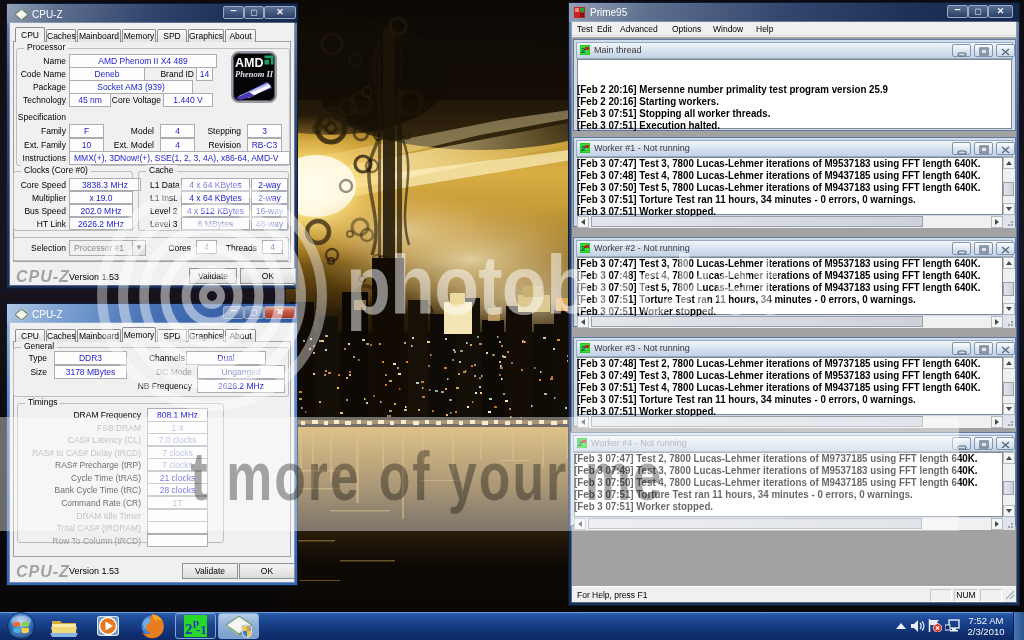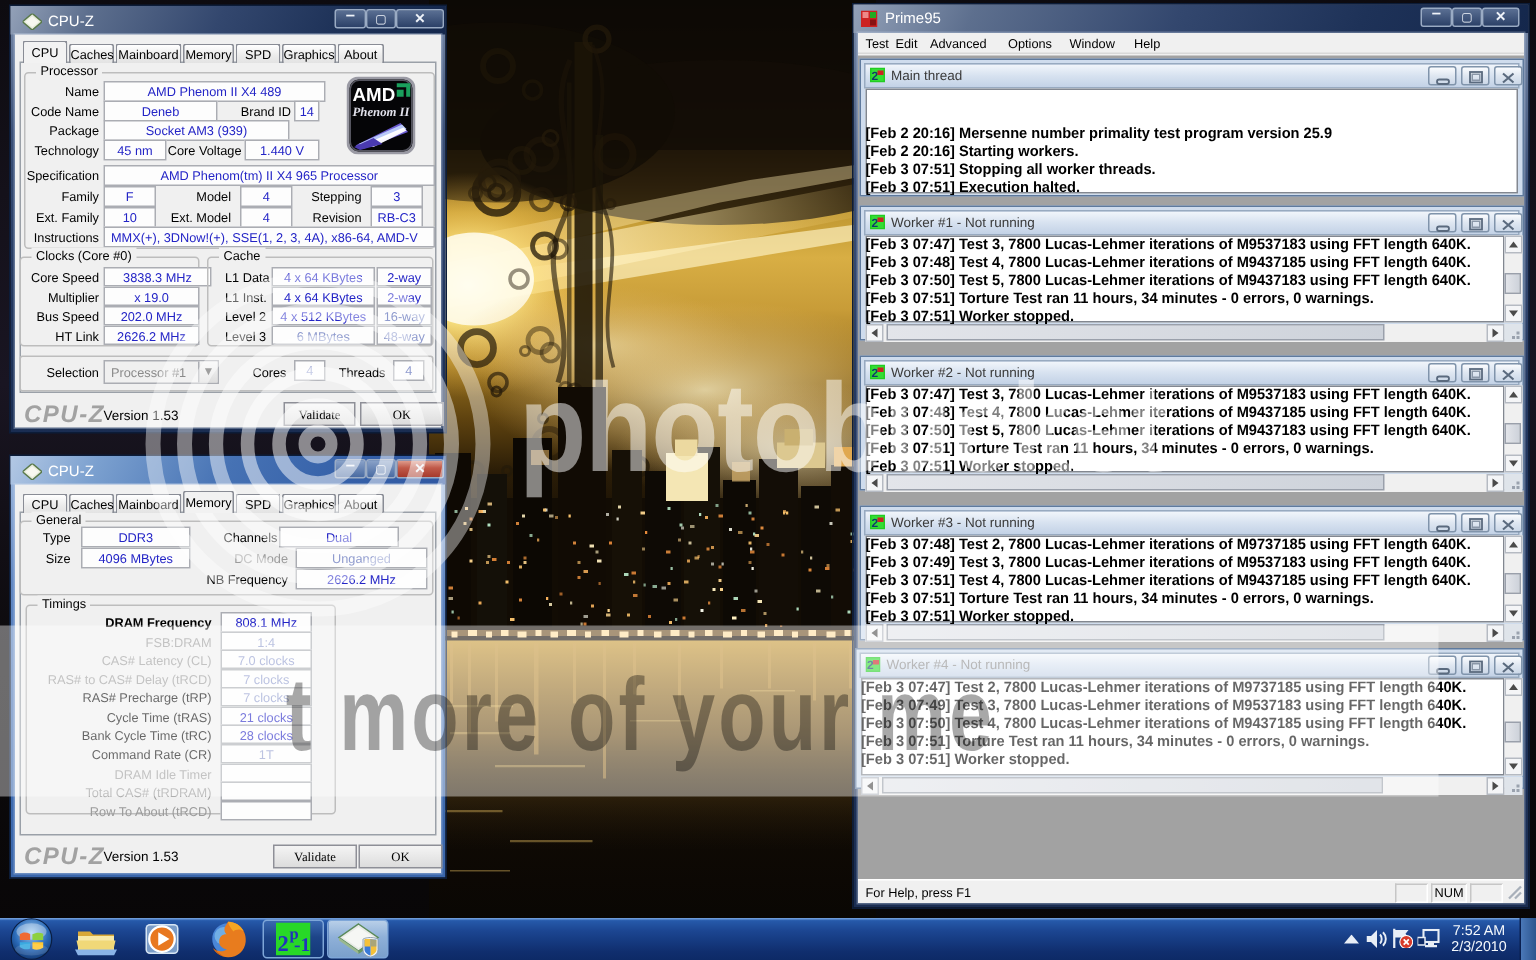--- a/index.html
+++ b/index.html
@@ -23,21 +23,21 @@
 .client { position:absolute; background:#f0f0f0; box-shadow:0 0 0 1px rgba(200,215,235,0.35); }
 
 
 .fld { position:absolute; background:#fdfdfd; border:1px solid #abadb3; color:#2324c6; text-align:center; overflow:hidden; white-space:nowrap; }
 .lab { position:absolute; color:#000; text-align:right; white-space:nowrap; }
 .glab { color:#9b9b9b !important; }
 .gval { color:#8f9bce !important; }
 .grp { position:absolute; border:1px solid #bdbdbd; border-radius:3px; }
 .grp > .gt { position:absolute; top:-7px; left:7px; background:#f0f0f0; padding:0 3px; color:#000; }
 .tab { position:absolute; top:0; border:1px solid #898c95; border-bottom:none; border-radius:2px 2px 0 0; background:linear-gradient(180deg,#ffffff,#ebebeb 60%,#e3e3e3); text-align:center; color:#000; }
-.btn { position:absolute; background:linear-gradient(180deg,#f4f4f4,#e6e6e6 60%,#dcdcdc); border:1px solid #8e8f97; text-align:center; color:#000;font-family:Liberation Serif, serif; }
+.btn { position:absolute; background:linear-gradient(180deg,#f4f4f4,#e6e6e6 60%,#dcdcdc); border:1px solid #8e8f97; text-align:center; color:#000; }
 
 
 .child { position:absolute; background:#cfdced; border:1px solid #5f7a9d; }
 .ctitle { position:absolute; left:2px; right:2px; top:2px; height:17px; background:linear-gradient(180deg,#f2f6fb,#d7e2f0 50%,#c3d2e6); border:1px solid #98aac0; color:#333; }
 .cbtn { position:absolute; width:19px; height:13px; border:1px solid #8094ab; border-radius:2px; background:linear-gradient(180deg,#fbfcfe,#dfe7f1 50%,#ccd8e8); }
 .ccontent { position:absolute; background:#fff; border:1px solid #828790; }
 .pline { position:absolute; white-space:nowrap; font-weight:bold; font-size:10px; color:#000; transform:scaleX(0.975); transform-origin:0 0; letter-spacing:0px; }
 
 
 .sb { position:absolute; background:#f0f0f0; }
@@ -724,21 +724,20 @@
           </g>
         <text x="4" y="26" font-family="Liberation Serif" font-size="8.5" font-style="italic" font-weight="bold" fill="#e0e0ea">Phenom II</text>
         <g>
           <polygon points="6,46 36,31 41,37 12,48" fill="#6a5ad0"></polygon>
           <polygon points="8,45 37,32 40,35 14,46" fill="#b8c8f8"></polygon>
           <polygon points="10,46 38,34 40,36 18,47" fill="#ffffff" opacity="0.95"></polygon>
           <polygon points="5,47 18,41 24,45 9,49" fill="#4a3ab0"></polygon>
         </g>
       </svg>
       <div class="lab" style="right:228px;top:89px;width:70px">Specification</div>
-      <div class="fld" style="left:59px;top:87px;width:221px;height:14px;line-height:13px">AMD Phenom(tm) II X4 965 Processor</div>
       <div class="lab" style="right:228px;top:103px;width:50px">Family</div>
       <div class="fld" style="left:59px;top:101px;width:35px;height:14px;line-height:13px">F</div>
       <div class="lab" style="left:110px;top:103px;width:34px;text-align:right">Model</div>
       <div class="fld" style="left:150px;top:101px;width:35px;height:14px;line-height:13px">4</div>
       <div class="lab" style="left:191px;top:103px;width:40px;text-align:right">Stepping</div>
       <div class="fld" style="left:237px;top:101px;width:35px;height:14px;line-height:13px">3</div>
       <div class="lab" style="right:228px;top:117px;width:60px">Ext. Family</div>
       <div class="fld" style="left:59px;top:115px;width:35px;height:14px;line-height:13px">10</div>
       <div class="lab" style="left:97px;top:117px;width:47px;text-align:right">Ext. Model</div>
       <div class="fld" style="left:150px;top:115px;width:35px;height:14px;line-height:13px">4</div>
@@ -817,50 +816,50 @@
       <div class="tab" style="left:215px;top:6px;width:31px;height:13px;line-height:12px">About</div>
 
       <div class="grp" style="left:3px;top:24px;width:276px;height:50px">
           <span class="gt">General</span>
         </div>
       <div class="lab" style="left:5px;top:30px;width:32px">Type</div>
       <div class="fld" style="left:44px;top:28px;width:73px;height:14px;line-height:13px">DDR3</div>
       <div class="lab" style="left:122px;top:30px;width:60px">Channels #</div>
       <div class="fld" style="left:176px;top:28px;width:80px;height:14px;line-height:13px">Dual</div>
       <div class="lab" style="left:5px;top:44px;width:32px">Size</div>
-      <div class="fld" style="left:44px;top:42px;width:73px;height:14px;line-height:13px">4096 MBytes</div>
+      <div class="fld" style="left:44px;top:42px;width:73px;height:14px;line-height:13px">3178 MBytes</div>
       <div class="lab glab" style="left:122px;top:44px;width:60px">DC Mode</div>
       <div class="fld gval" style="left:187px;top:42px;width:88px;height:14px;line-height:13px">Unganged</div>
       <div class="lab" style="left:112px;top:58px;width:70px">NB Frequency</div>
       <div class="fld" style="left:187px;top:56px;width:88px;height:14px;line-height:13px">2626.2 MHz</div>
 
       <div class="grp" style="left:7px;top:80px;width:207px;height:140px">
           <span class="gt">Timings</span>
         </div>
-      <div class="lab" style="left:31px;top:87px;width:100px;font-weight:bold">DRAM Frequency</div>
+      <div class="lab" style="left:31px;top:87px;width:100px;font-weight:normal">DRAM Frequency</div>
       <div class="fld" style="left:137px;top:85px;width:61px;height:14px;line-height:13px">808.1 MHz</div>
       <div class="lab glab" style="left:31px;top:100px;width:100px">FSB:DRAM</div>
       <div class="fld gval" style="left:137px;top:98px;width:61px;height:13px;line-height:12px">1:4</div>
       <div class="lab glab" style="left:31px;top:112px;width:100px">CAS# Latency (CL)</div>
       <div class="fld gval" style="left:137px;top:110px;width:61px;height:13px;line-height:12px">7.0 clocks</div>
       <div class="lab glab" style="left:21px;top:125px;width:110px">RAS# to CAS# Delay (tRCD)</div>
       <div class="fld gval" style="left:137px;top:123px;width:61px;height:13px;line-height:12px">7 clocks</div>
       <div class="lab" style="left:21px;top:137px;width:110px">RAS# Precharge (tRP)</div>
       <div class="fld gval" style="left:137px;top:135px;width:61px;height:13px;line-height:12px">7 clocks</div>
       <div class="lab" style="left:31px;top:150px;width:100px">Cycle Time (tRAS)</div>
       <div class="fld" style="left:137px;top:148px;width:61px;height:13px;line-height:12px">21 clocks</div>
       <div class="lab" style="left:31px;top:162px;width:100px">Bank Cycle Time (tRC)</div>
       <div class="fld" style="left:137px;top:160px;width:61px;height:13px;line-height:12px">28 clocks</div>
       <div class="lab" style="left:31px;top:175px;width:100px">Command Rate (CR)</div>
       <div class="fld gval" style="left:137px;top:173px;width:61px;height:13px;line-height:12px">1T</div>
       <div class="lab glab" style="left:31px;top:188px;width:100px">DRAM Idle Timer</div>
       <div class="fld" style="left:137px;top:186px;width:61px;height:13px;line-height:12px"></div>
       <div class="lab glab" style="left:31px;top:200px;width:100px">Total CAS# (tRDRAM)</div>
       <div class="fld" style="left:137px;top:198px;width:61px;height:13px;line-height:12px"></div>
-      <div class="lab glab" style="left:31px;top:213px;width:100px">Row To About (tRCD)</div>
+      <div class="lab glab" style="left:31px;top:213px;width:100px">Row To Column (tRCD)</div>
       <div class="fld" style="left:137px;top:211px;width:61px;height:13px;line-height:12px"></div>
 
       <span style="position:absolute;left:6px;top:240px;font-size:16px;font-weight:bold;font-style:italic;color:#a2a2a2;letter-spacing:1px">CPU-Z</span>
       <span style="position:absolute;left:59px;top:243px;font-size:9px;color:#000">Version 1.53</span>
       <div class="btn" style="left:172px;top:240px;width:56px;height:16px;line-height:15px">Validate</div>
       <div class="btn" style="left:229px;top:240px;width:56px;height:16px;line-height:15px">OK</div>
     </div>
   </div>
   <div id="taskbar">
 

